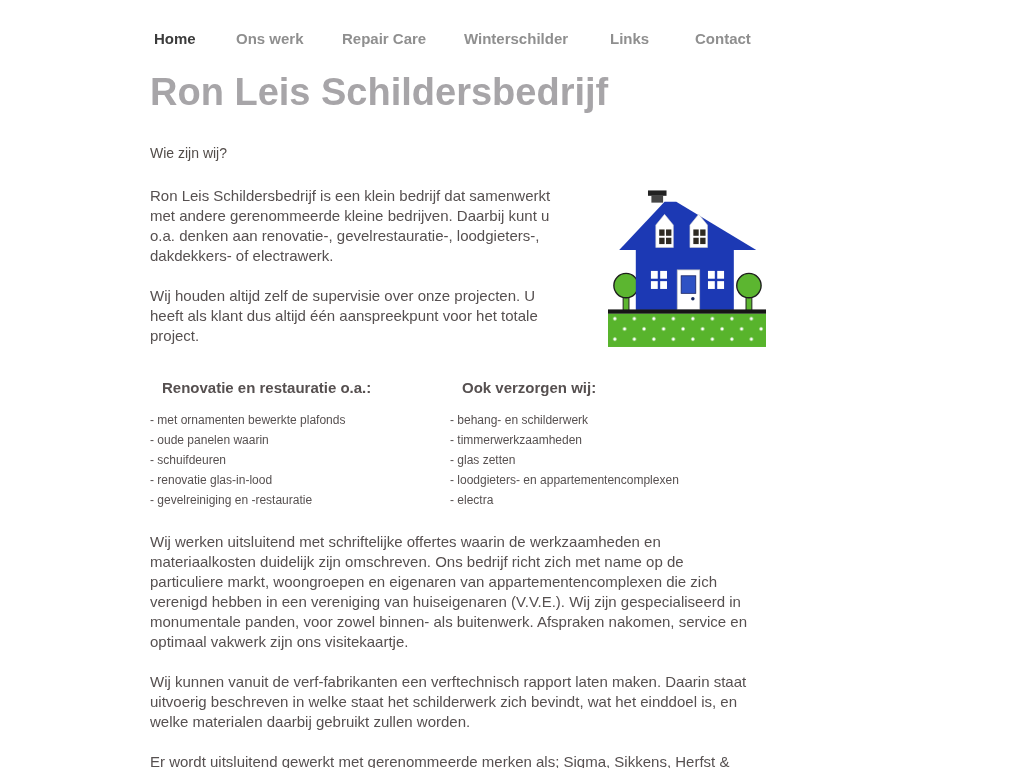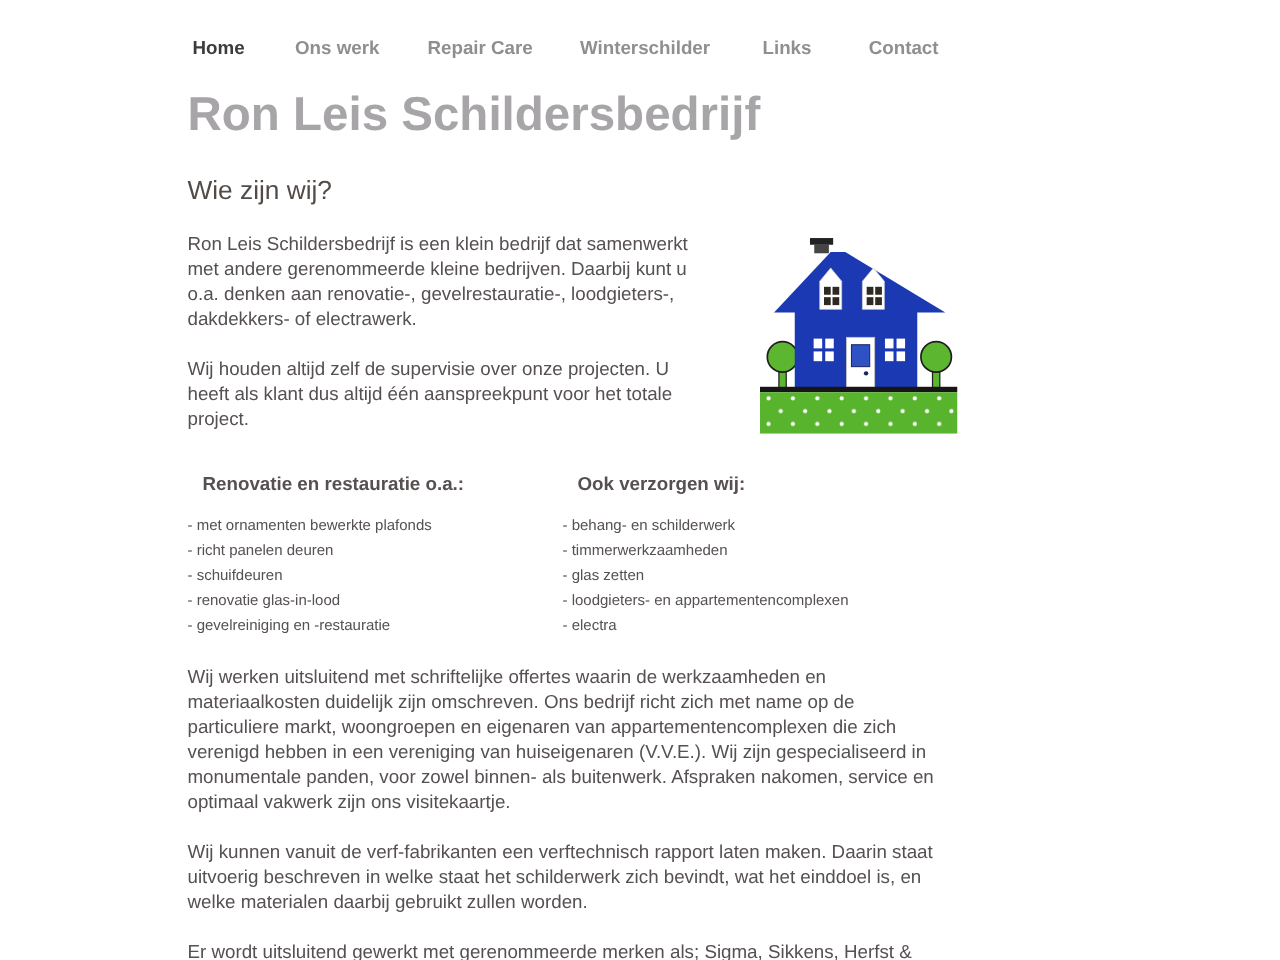--- a/index.html
+++ b/index.html
@@ -38,21 +38,21 @@
   .page-title {
     margin: 0 0 28px 0;
     font-size: 38px;
     line-height: 40px;
     font-weight: bold;
     color: var(--title-gray, #a7a5a8);
     white-space: nowrap;
   }
   .section-heading {
     margin: 0 0 20px 0;
-    font-size: 21px;
+    font-size: 14px;
     line-height: 26px;
     font-weight: normal;
     color: var(--heading-gray, #524c49);
   }
 
   .para {
     margin: 0 0 20px 0;
     font-size: 15px;
     line-height: 20px;
     color: var(--body-text, #565050);
@@ -186,21 +186,21 @@
           <rect x="0" y="130" width="162" height="34" fill="var(--lawn-green, #58b42c)"></rect>
           <rect x="0" y="130" width="162" height="34" fill="url(#lawndots)"></rect>
         </svg>
       </div>
     </div>
 
     <div class="lists-row">
       <div class="list-col">
         <p class="list-title">Renovatie en restauratie o.a.:</p>
         <p class="list-item">- met ornamenten bewerkte plafonds</p>
-        <p class="list-item">- richt panelen deuren</p>
+        <p class="list-item">- oude panelen waarin</p>
         <p class="list-item">- schuifdeuren</p>
         <p class="list-item">- renovatie glas-in-lood</p>
         <p class="list-item">- gevelreiniging en -restauratie</p>
       </div>
       <div class="list-col">
         <p class="list-title">Ook verzorgen wij:</p>
         <p class="list-item">- behang- en schilderwerk</p>
         <p class="list-item">- timmerwerkzaamheden</p>
         <p class="list-item">- glas zetten</p>
         <p class="list-item">- loodgieters- en appartementencomplexen</p>

